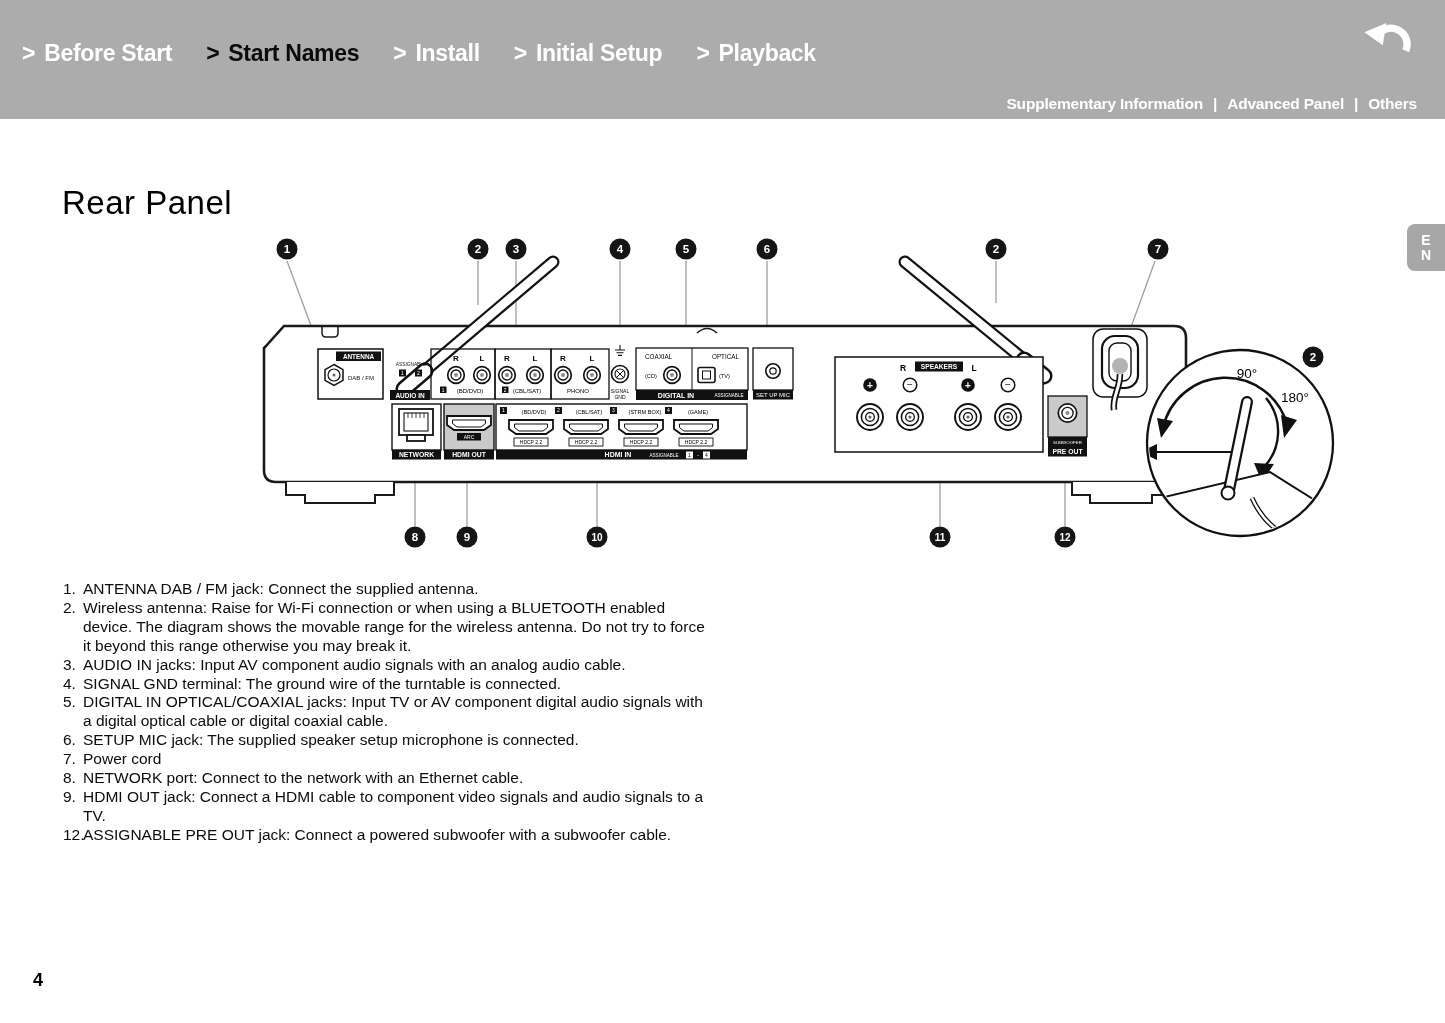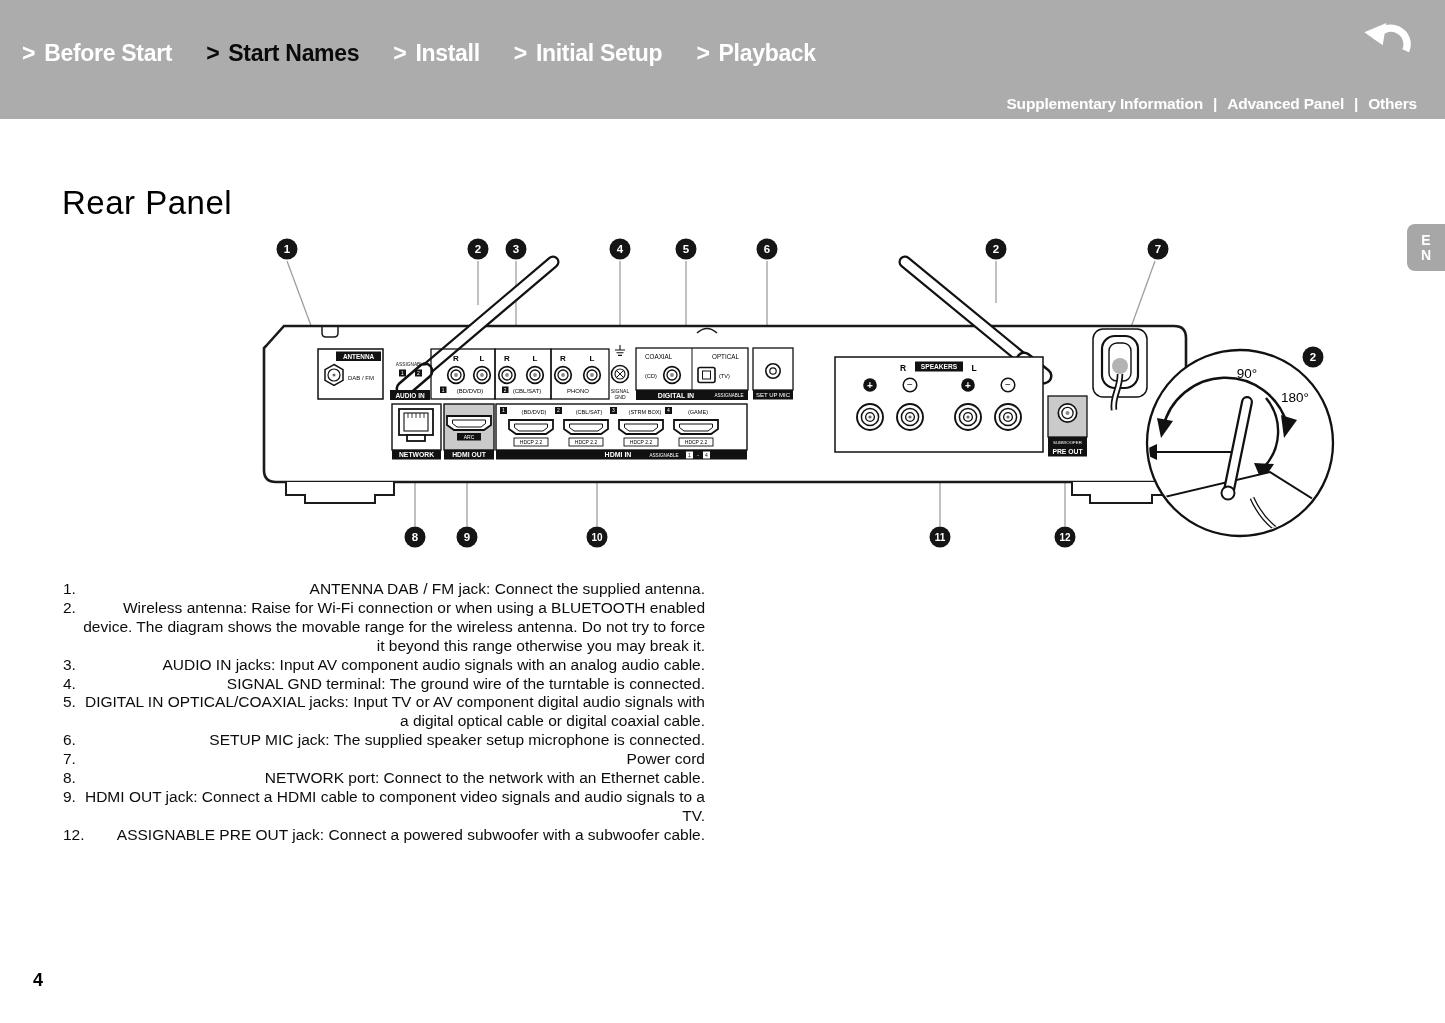--- a/index.html
+++ b/index.html
@@ -21,21 +21,21 @@
             border-radius:8px 0 0 8px;color:#fff;font-weight:bold;font-size:14px;line-height:15px;
             display:flex;flex-direction:column;align-items:center;justify-content:center;}
   .page-num{position:absolute;left:33px;top:970px;font-size:18px;font-weight:bold;color:#000;}
   
   .diagram{position:absolute;left:250px;top:218px;width:1120px;height:345px;}
   svg text{font-family:"Liberation Sans",sans-serif;}
   
   .legend{position:absolute;left:63px;top:580px;width:642px;font-size:15.5px;line-height:18.9px;color:#0c0c0c;}
   .legend-item{display:flex;}
   .legend-num{width:20px;flex:none;}
-  .legend-text{flex:1;text-align:right;}
+  .legend-text{flex:1;}
 </style>
 </head>
 <body>
 
 <div class="stage">
 
   <div class="header">
     <div class="nav">
       <div class="nav-item">
         <span class="chev">&gt;</span>

